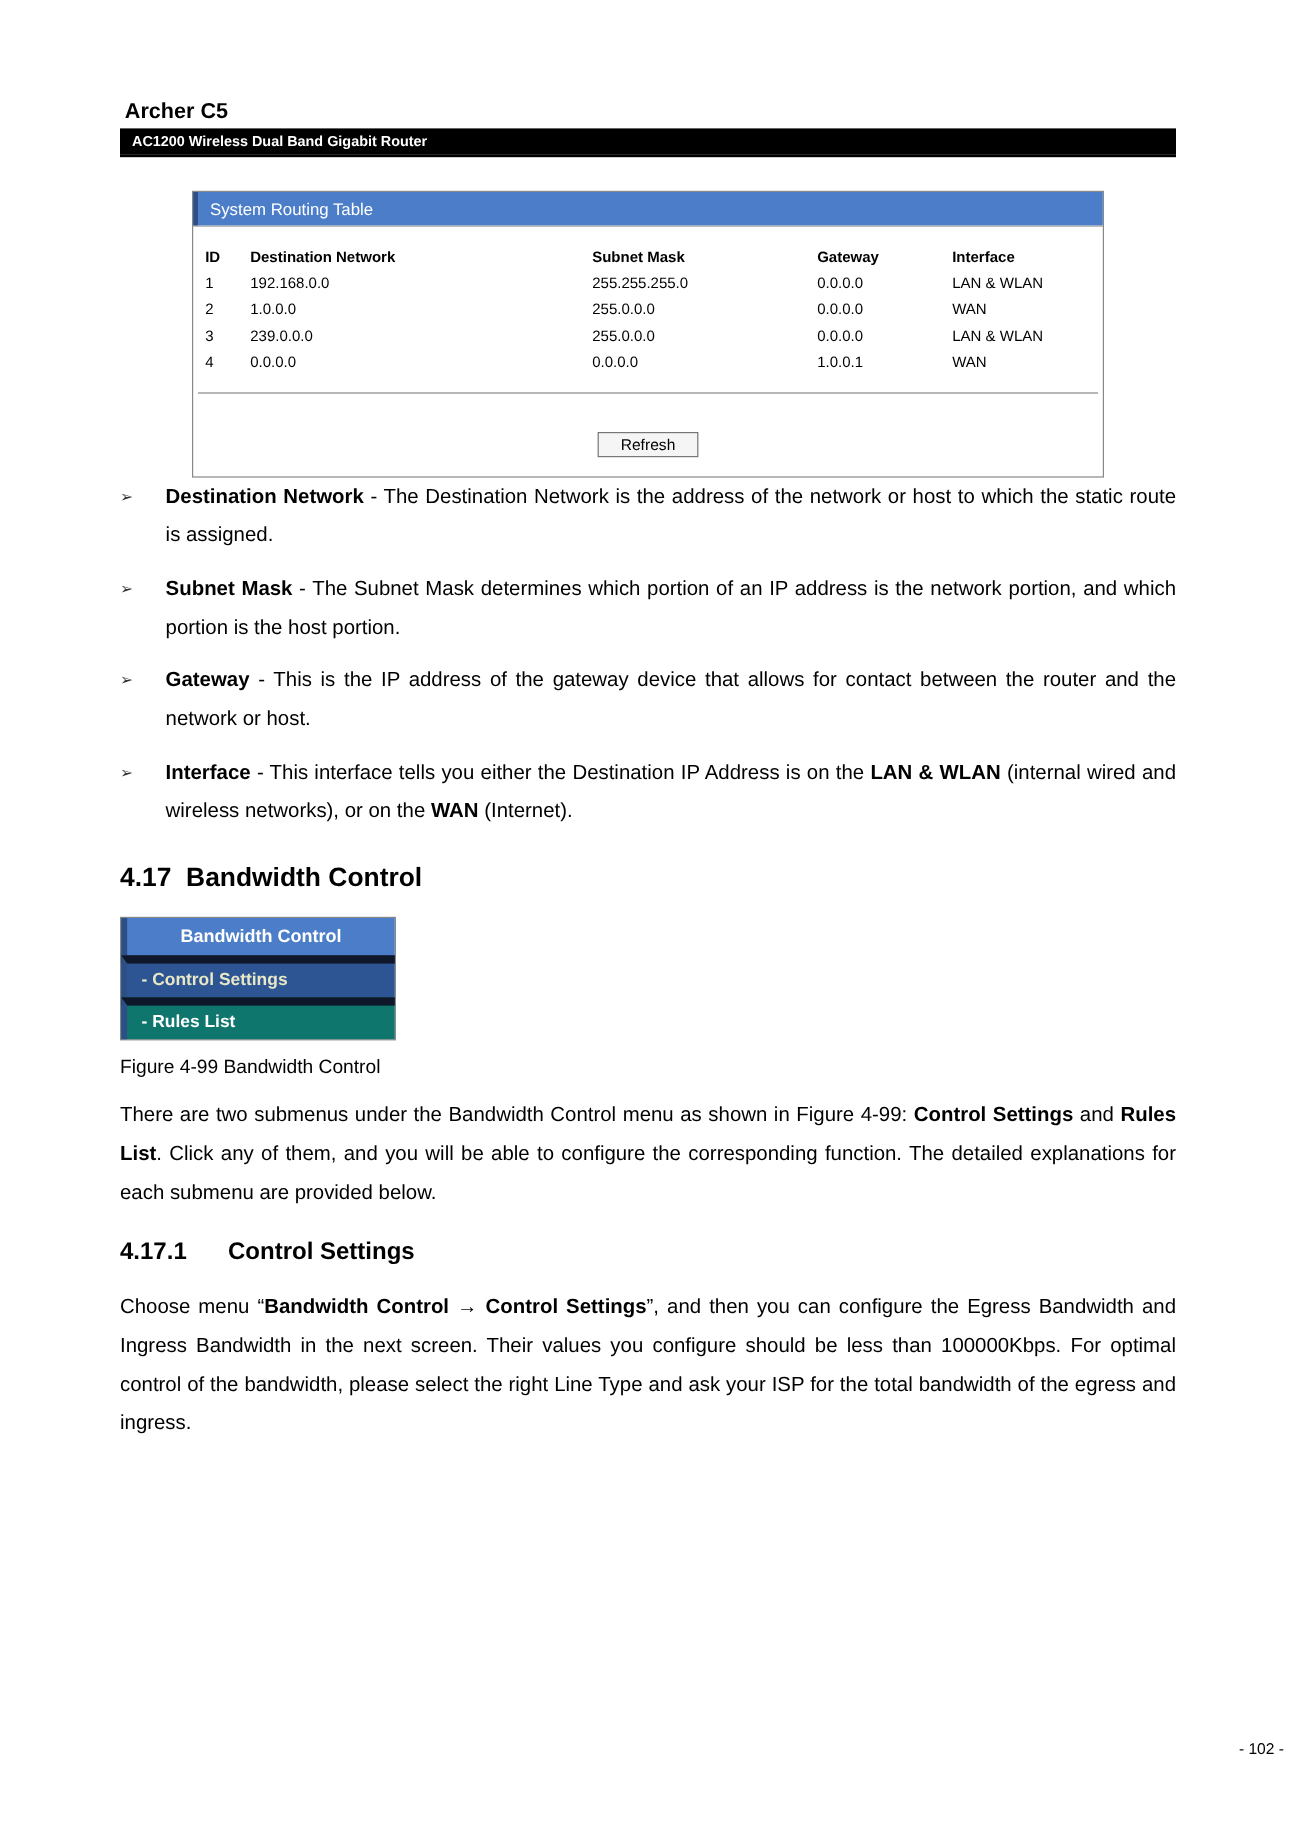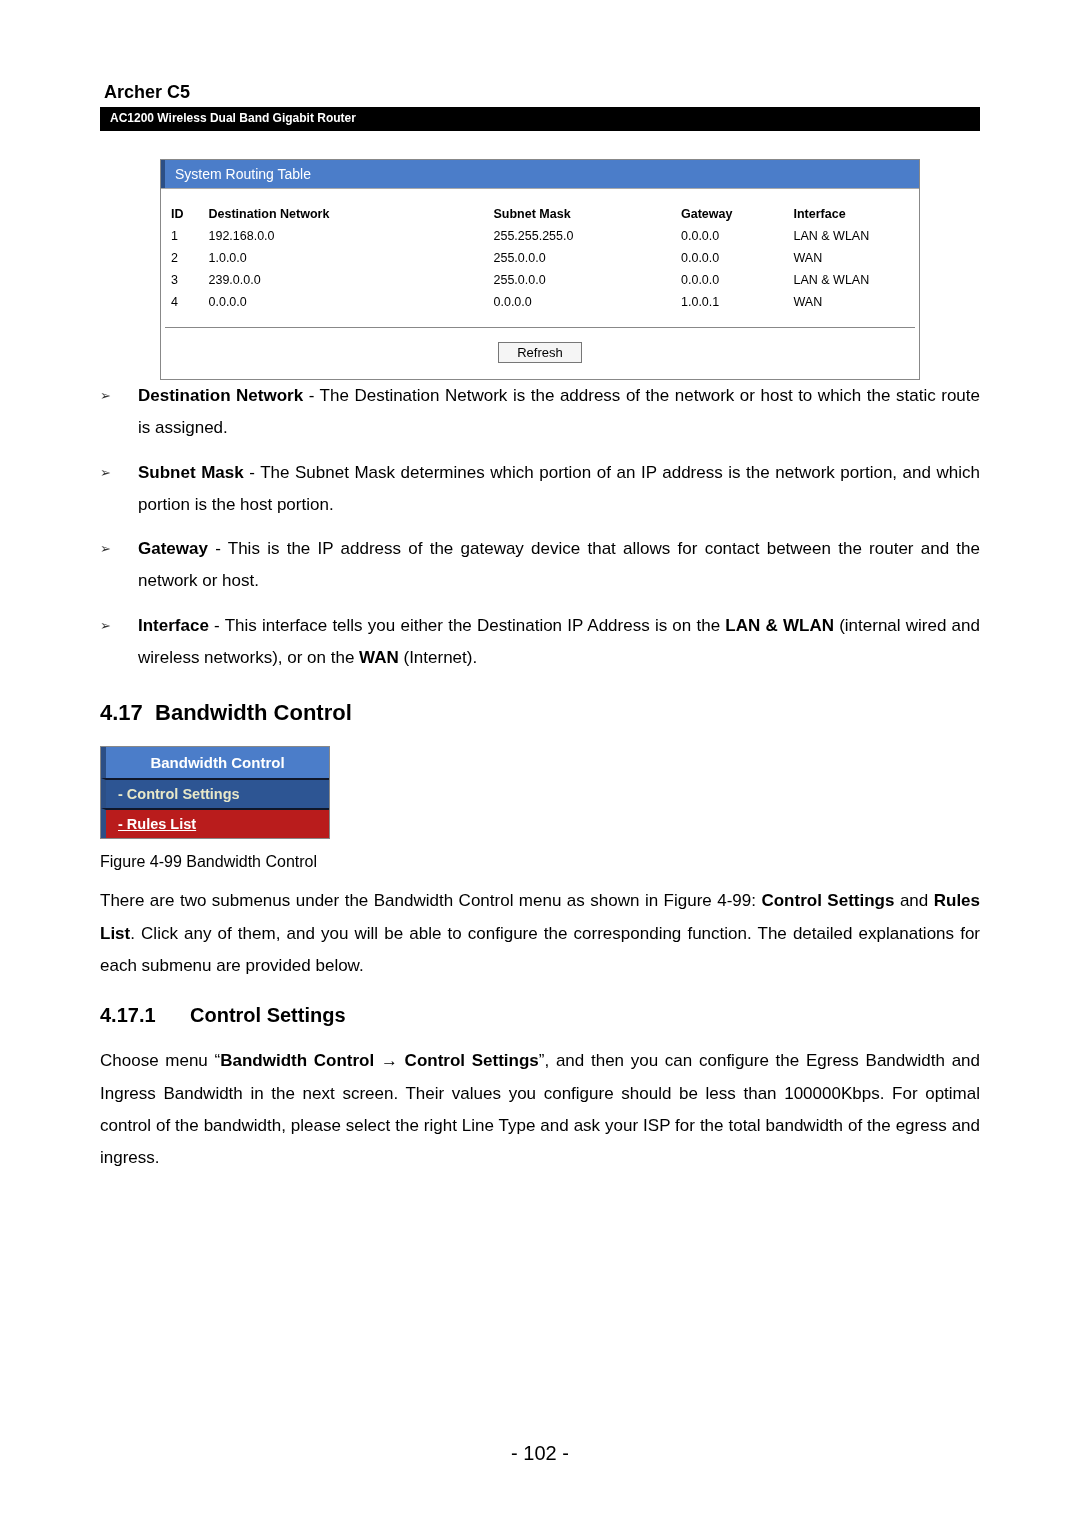--- a/index.html
+++ b/index.html
@@ -63,21 +63,21 @@
     .rt-table th {
       font-weight: bold;
     }
     .col-id { width: 5%; }
     .col-dest { width: 38%; }
     .col-mask { width: 25%; }
     .col-gw { width: 15%; }
     .col-if { width: 17%; }
     .refresh-row {
       text-align: center;
-      padding: 14px 0 6px 0;
+      padding: 32px 0 6px 0;
       border-top: 1px solid #888;
       margin-top: 14px;
     }
     .refresh-btn {
       display: inline-block;
       border: 1px solid #777;
       background: #f5f5f5;
       font-size: 13px;
       padding: 2px 18px;
       cursor: pointer;
@@ -119,58 +119,57 @@
     .nav-head {
       background: #4b7dc9;
       border-left: 5px solid #2c4f86;
       color: #fff;
       font-weight: bold;
       font-size: 15px;
       text-align: center;
       padding: 7px 0;
     }
     .nav-item {
-      border-top: 2px solid #0f172a;
+      border-top: 7px solid #0f172a;
       border-left: 5px solid #2c4f86;
       color: #fff;
       font-size: 14.5px;
       padding: 6px 12px;
     }
     .nav-item.active {
       background: #2d5593;
       color: #e8e8c8;
       font-weight: bold;
     }
     .nav-item.inactive {
-      background: #b91c1c;
-      font-weight: bold;
-      text-decoration: underline;
+      background: #0f766e;
+      font-weight: bold;
     }
     .fig-left {
       font-size: 16px;
       margin-bottom: 14px;
     }
     .para {
       font-size: 17px;
       line-height: 1.9;
       text-align: justify;
       margin-bottom: 14px;
     }
     .subsection-h {
       font-size: 20px;
       font-weight: bold;
       margin: 22px 0 18px 0;
     }
     .subsection-h .num { display:inline-block; width: 90px; }
     .page-num {
       position: absolute;
       bottom: 62px;
-      left: 0; right: 0;
-      text-align: center;
-      font-size: 20px;
+      left: 0; right: 10px;
+      text-align: right;
+      font-size: 13px;
     }
   </style>
 </head>
 <body>
 
 <div class="page">
 
   <div class="header-bar">
     <div class="header-model">Archer C5</div>
     <div class="header-desc">AC1200 Wireless Dual Band Gigabit Router</div>

